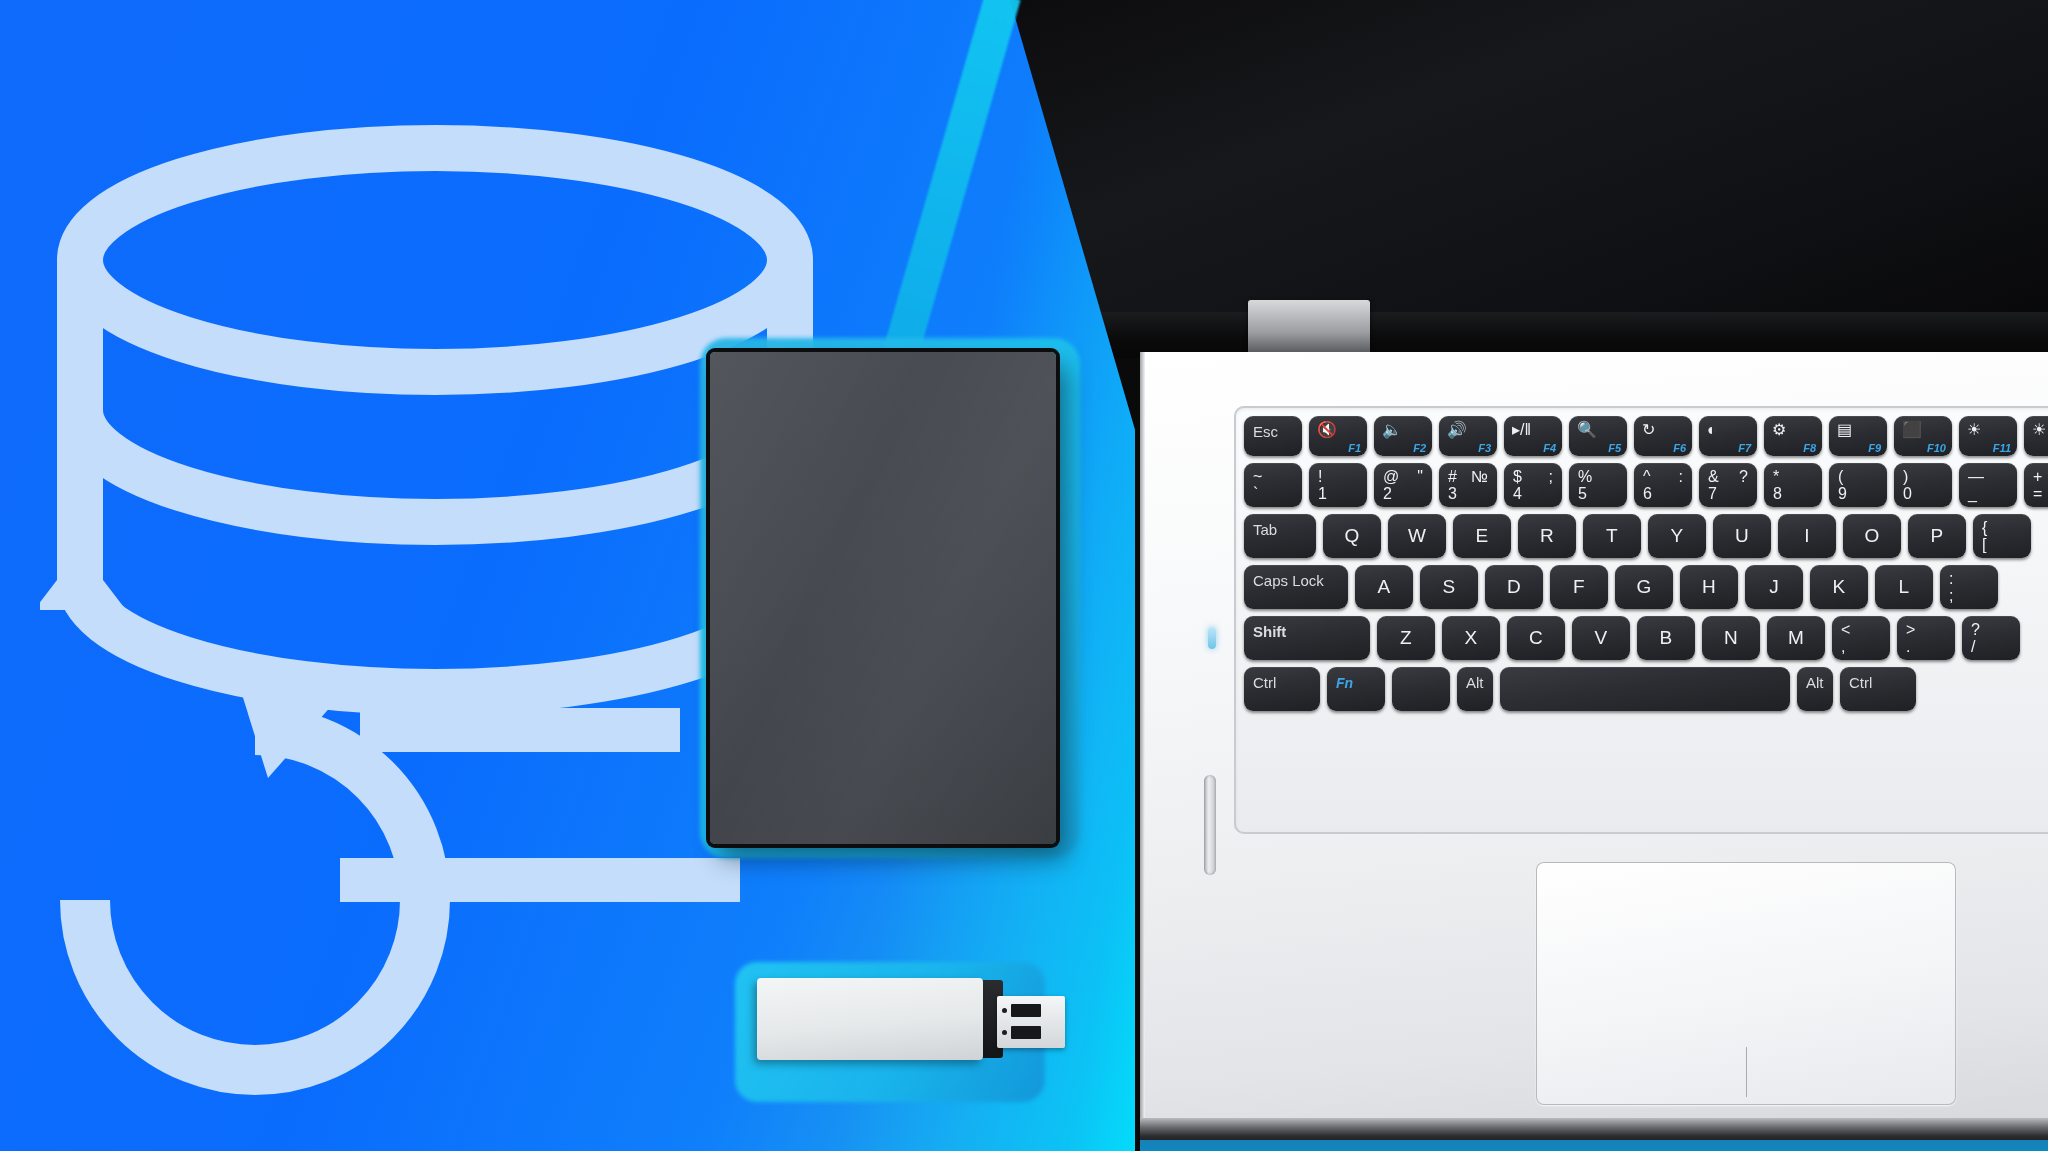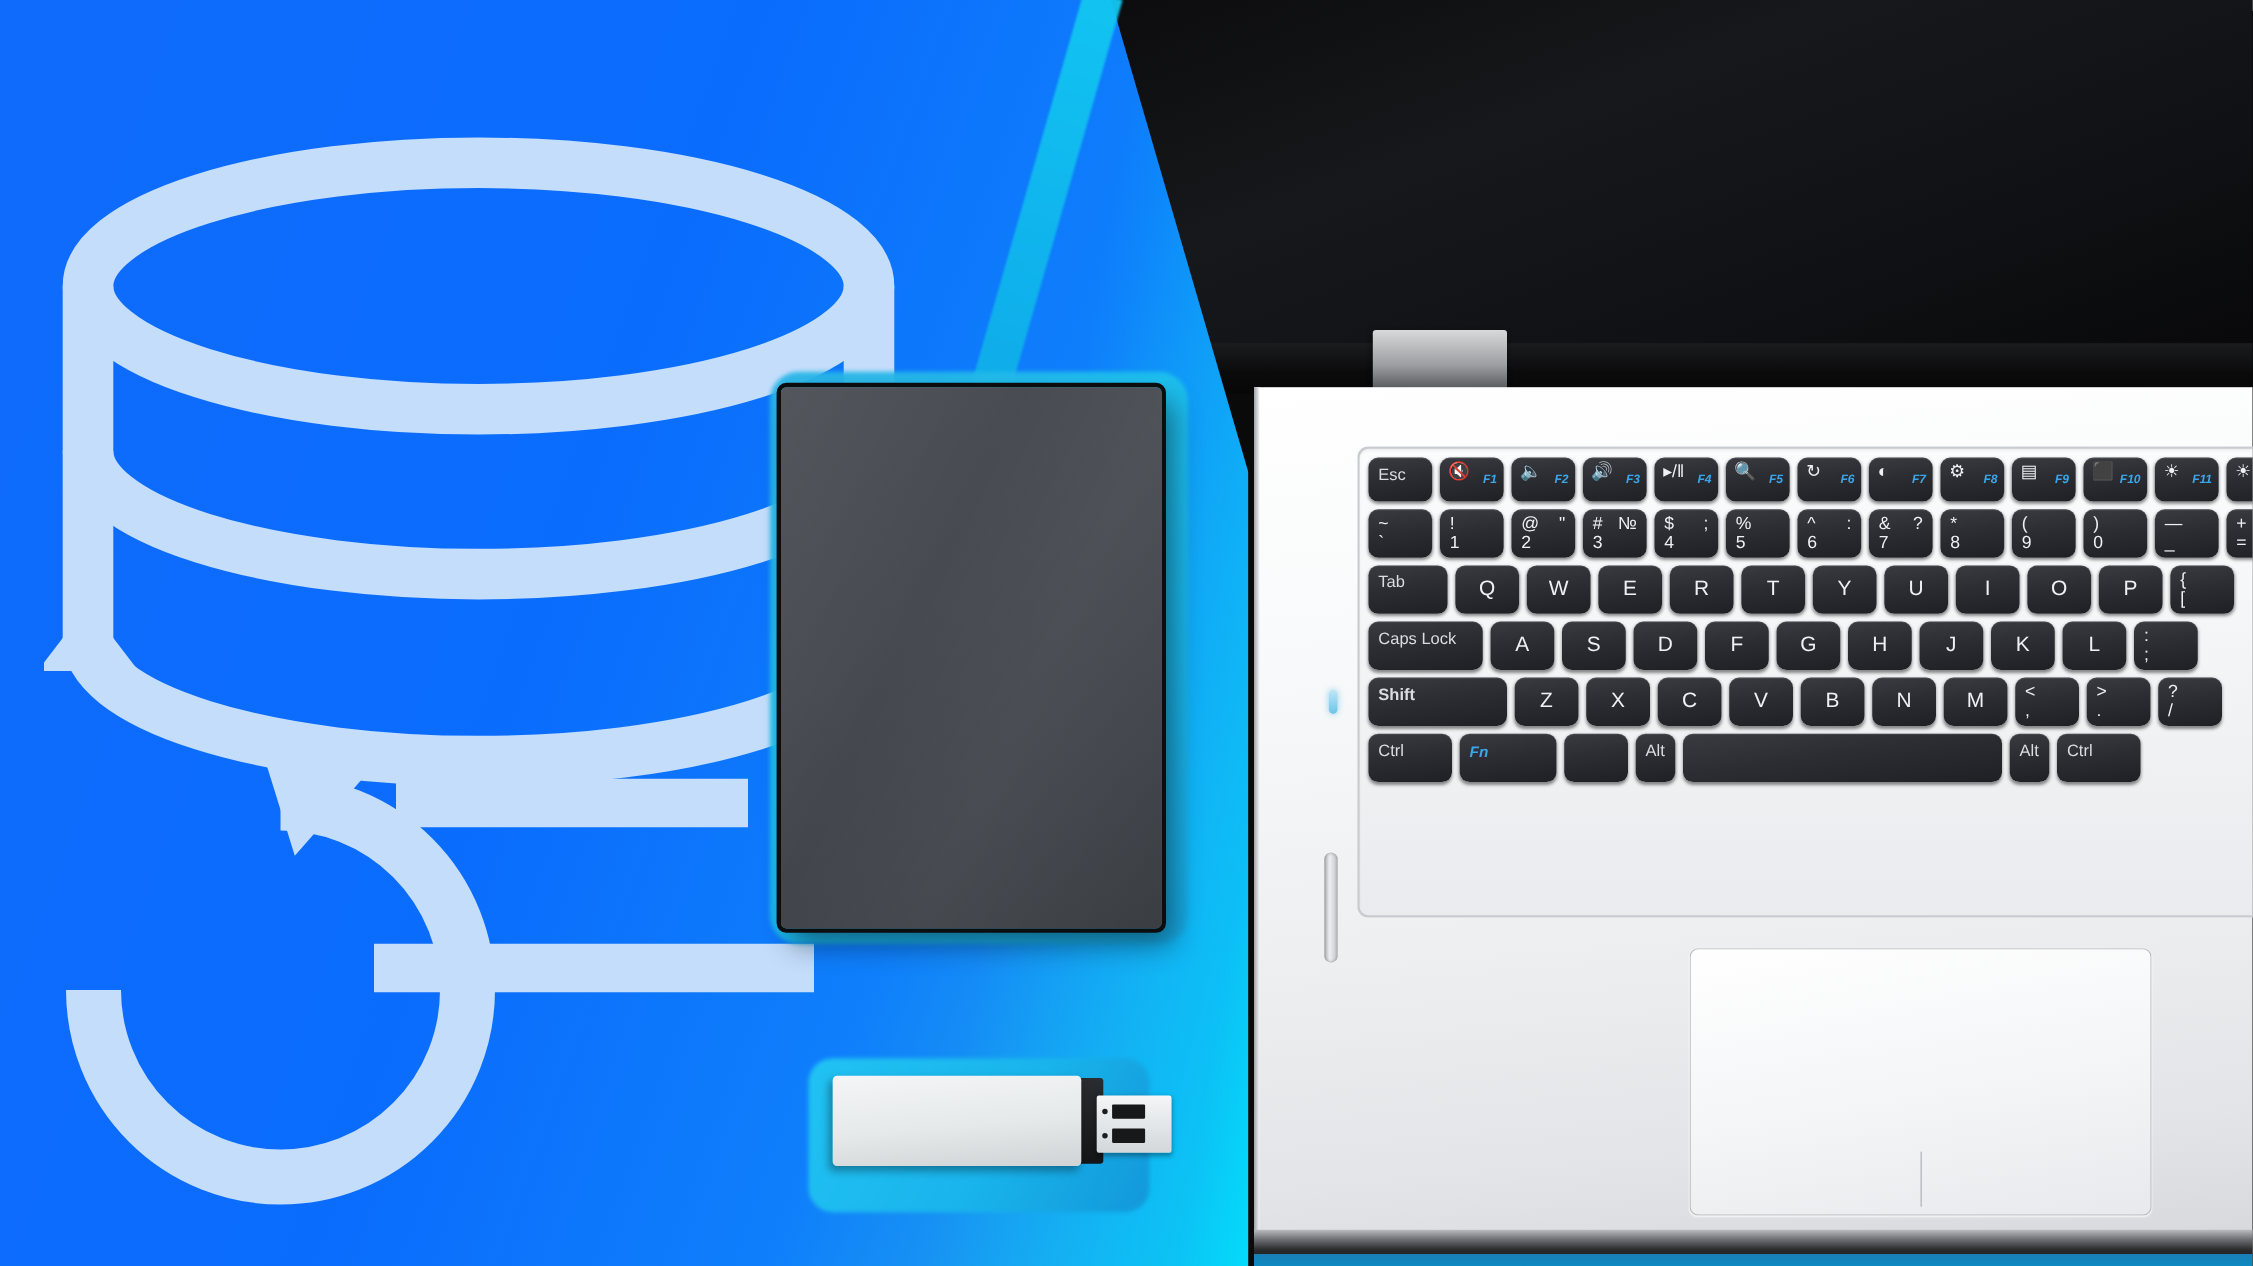--- a/index.html
+++ b/index.html
@@ -85,32 +85,32 @@
     flex:none;
   }
   .krow.fnrow .key{height:40px;}
   .key .mainlbl{
     position:absolute;left:0;right:0;top:50%;transform:translateY(-50%);
     text-align:center;font-size:19px;letter-spacing:.2px;
   }
   .key .tl{position:absolute;left:9px;top:5px;font-size:16px;}
   .key .tr{position:absolute;right:9px;top:5px;font-size:16px;}
   .key .bl{position:absolute;left:9px;bottom:4px;font-size:16px;}
-  .key .brsub{position:absolute;right:6px;bottom:14px;font-size:11px;color:#3aa6ea;font-weight:bold;font-style:italic;}
+  .key .brsub{position:absolute;right:6px;bottom:2px;font-size:11px;color:#3aa6ea;font-weight:bold;font-style:italic;}
   .key .wordlbl{position:absolute;left:9px;top:7px;font-size:15px;color:#d9dce1;}
   .key .ico{
     position:absolute;left:8px;top:6px;font-size:16px;line-height:1;color:#eef0f3;
   }
   .key .fnlbl{position:absolute;left:9px;top:8px;font-size:14px;color:#3aa6ea;font-weight:bold;font-style:italic;}
   .key.esc{width:58px;}
   .key.w-tab{width:72px;}
   .key.w-caps{width:104px;}
   .key.w-shift{width:126px;font-weight:bold;}
   .key.w-ctrl{width:76px;}
-  .key.w-fn{width:58px;padding-left:30px;}
+  .key.w-fn{width:58px;}
   .key.w-win{width:58px;}
   .key.w-alt{width:36px;}
   .key.w-space{width:290px;}
 
   
   .trackpad{
     position:absolute;left:1536px;top:862px;width:420px;height:243px;
     border-radius:8px;
     background:linear-gradient(170deg,#ffffff,#f4f5f7 55%,#e7e9ec);
     box-shadow:inset 0 0 0 1px #b7babd, 0 1px 2px rgba(255,255,255,.8);

